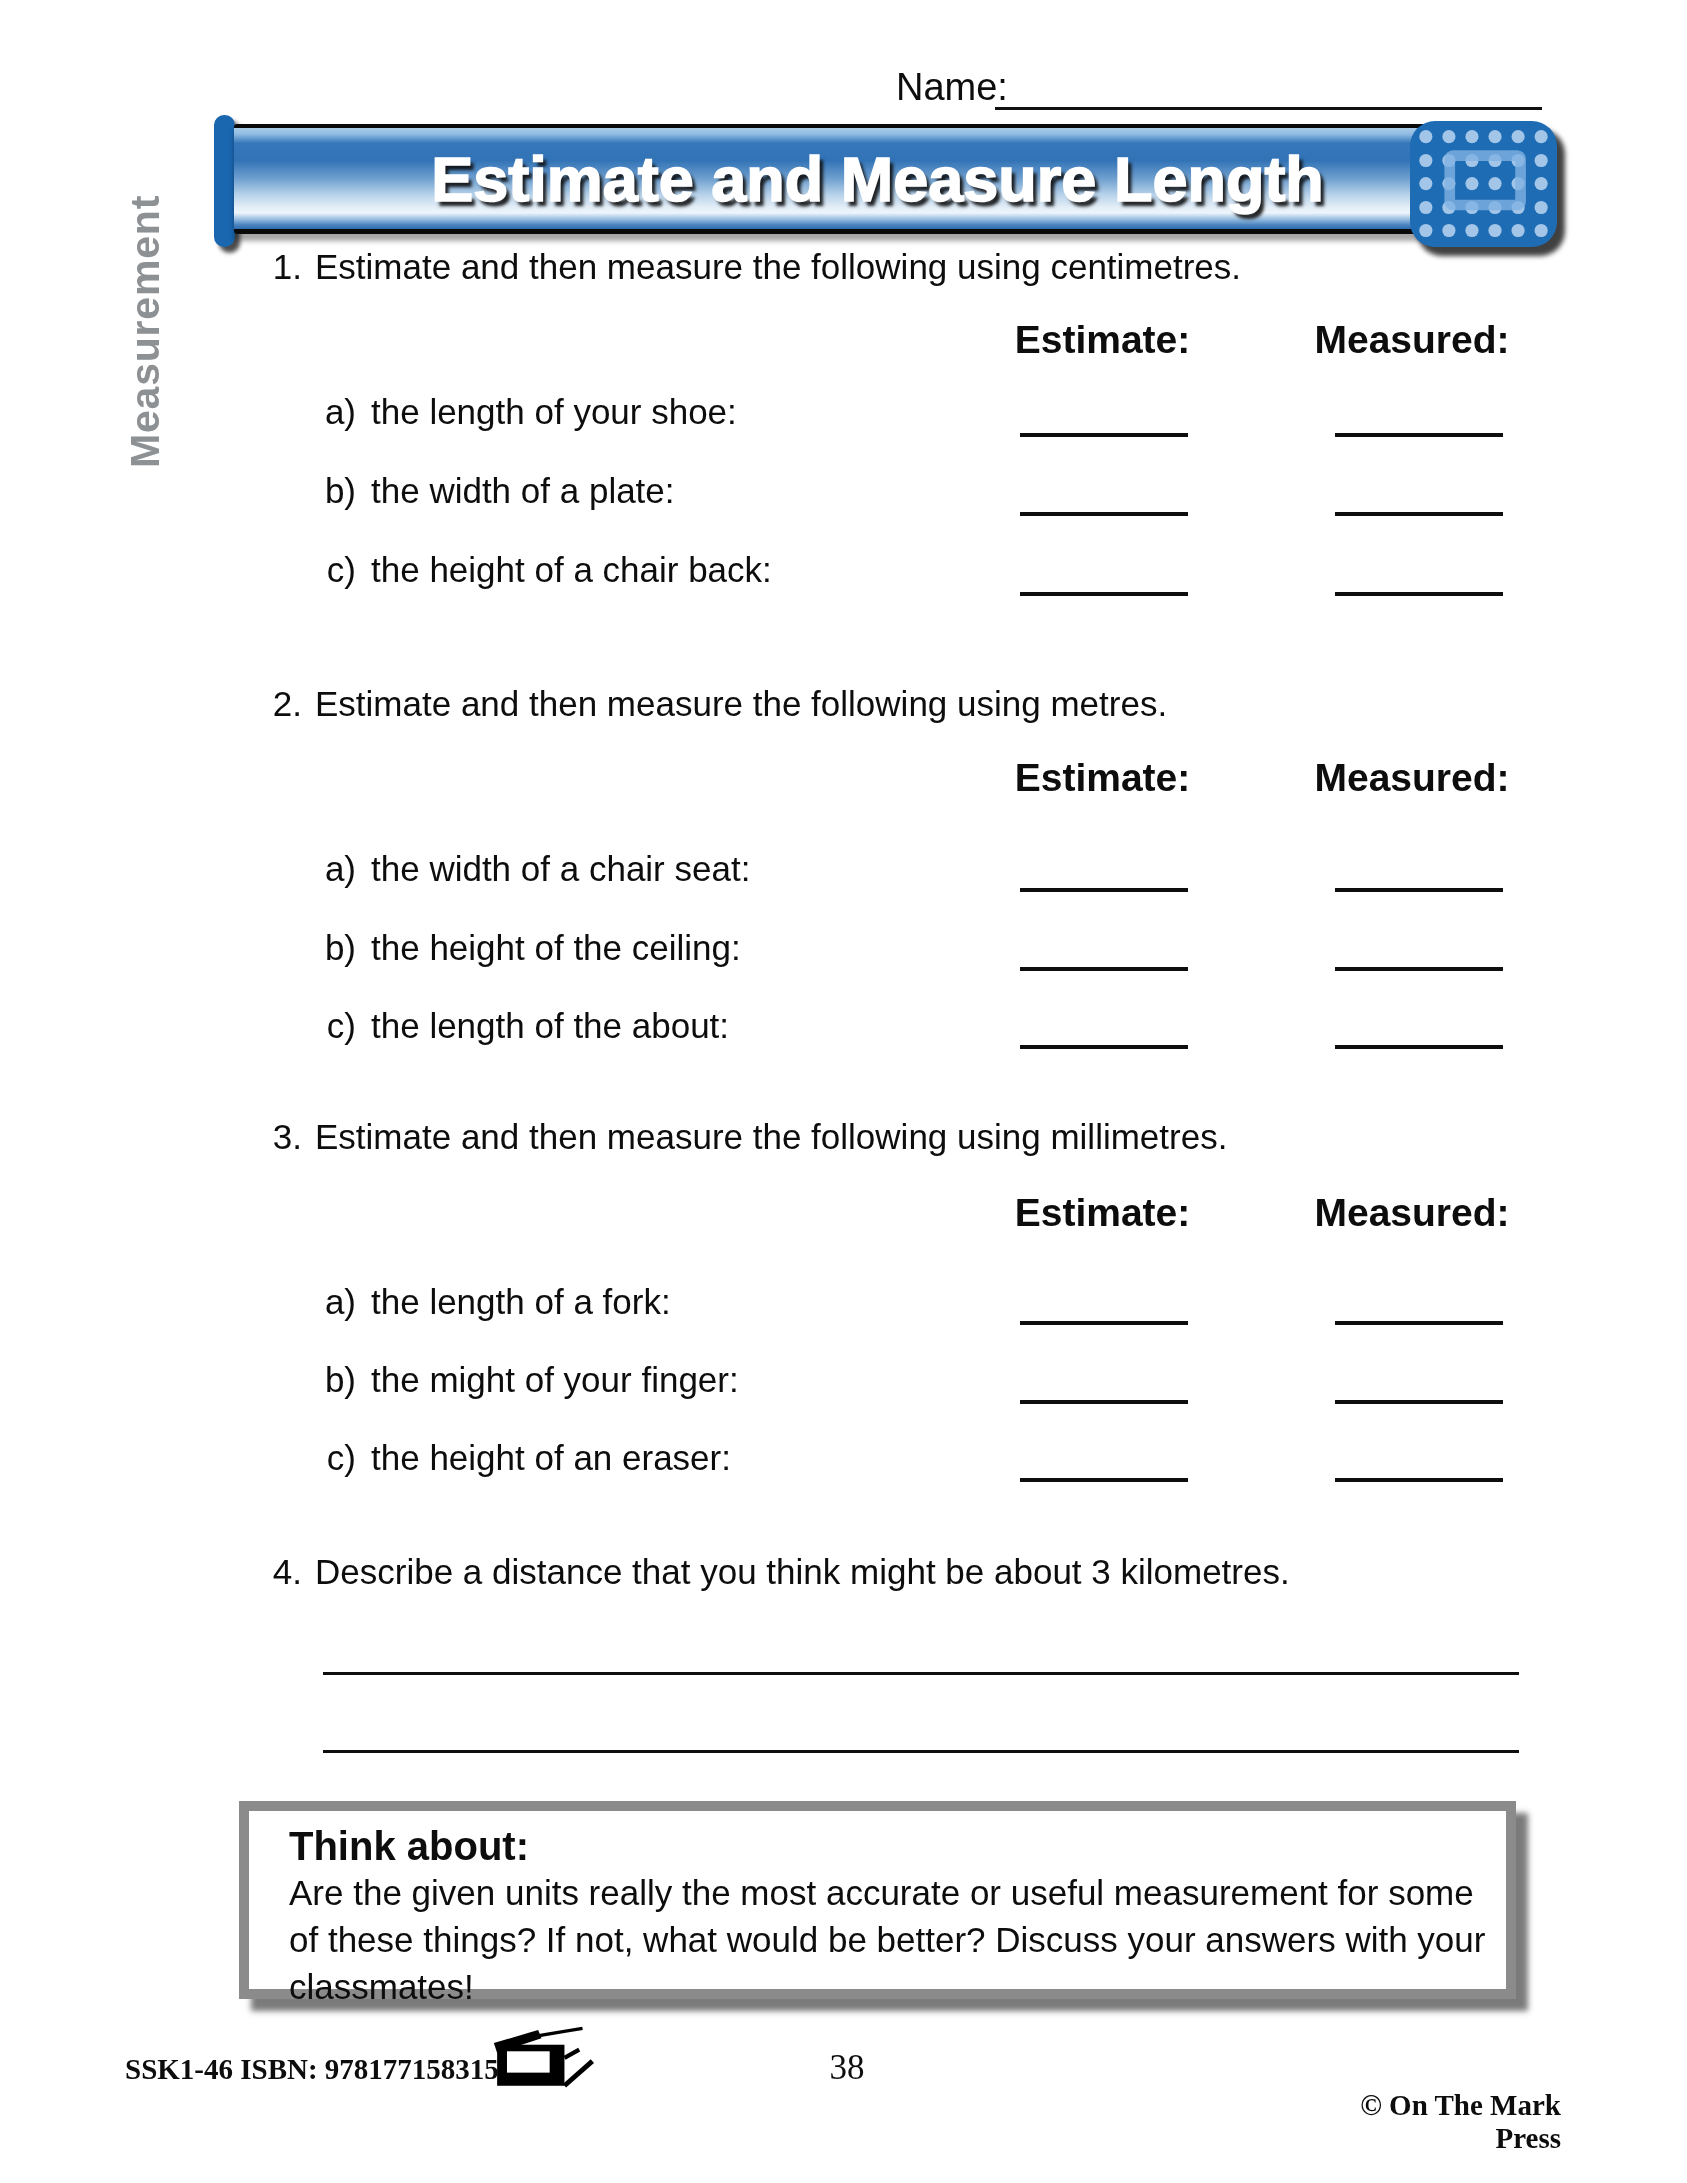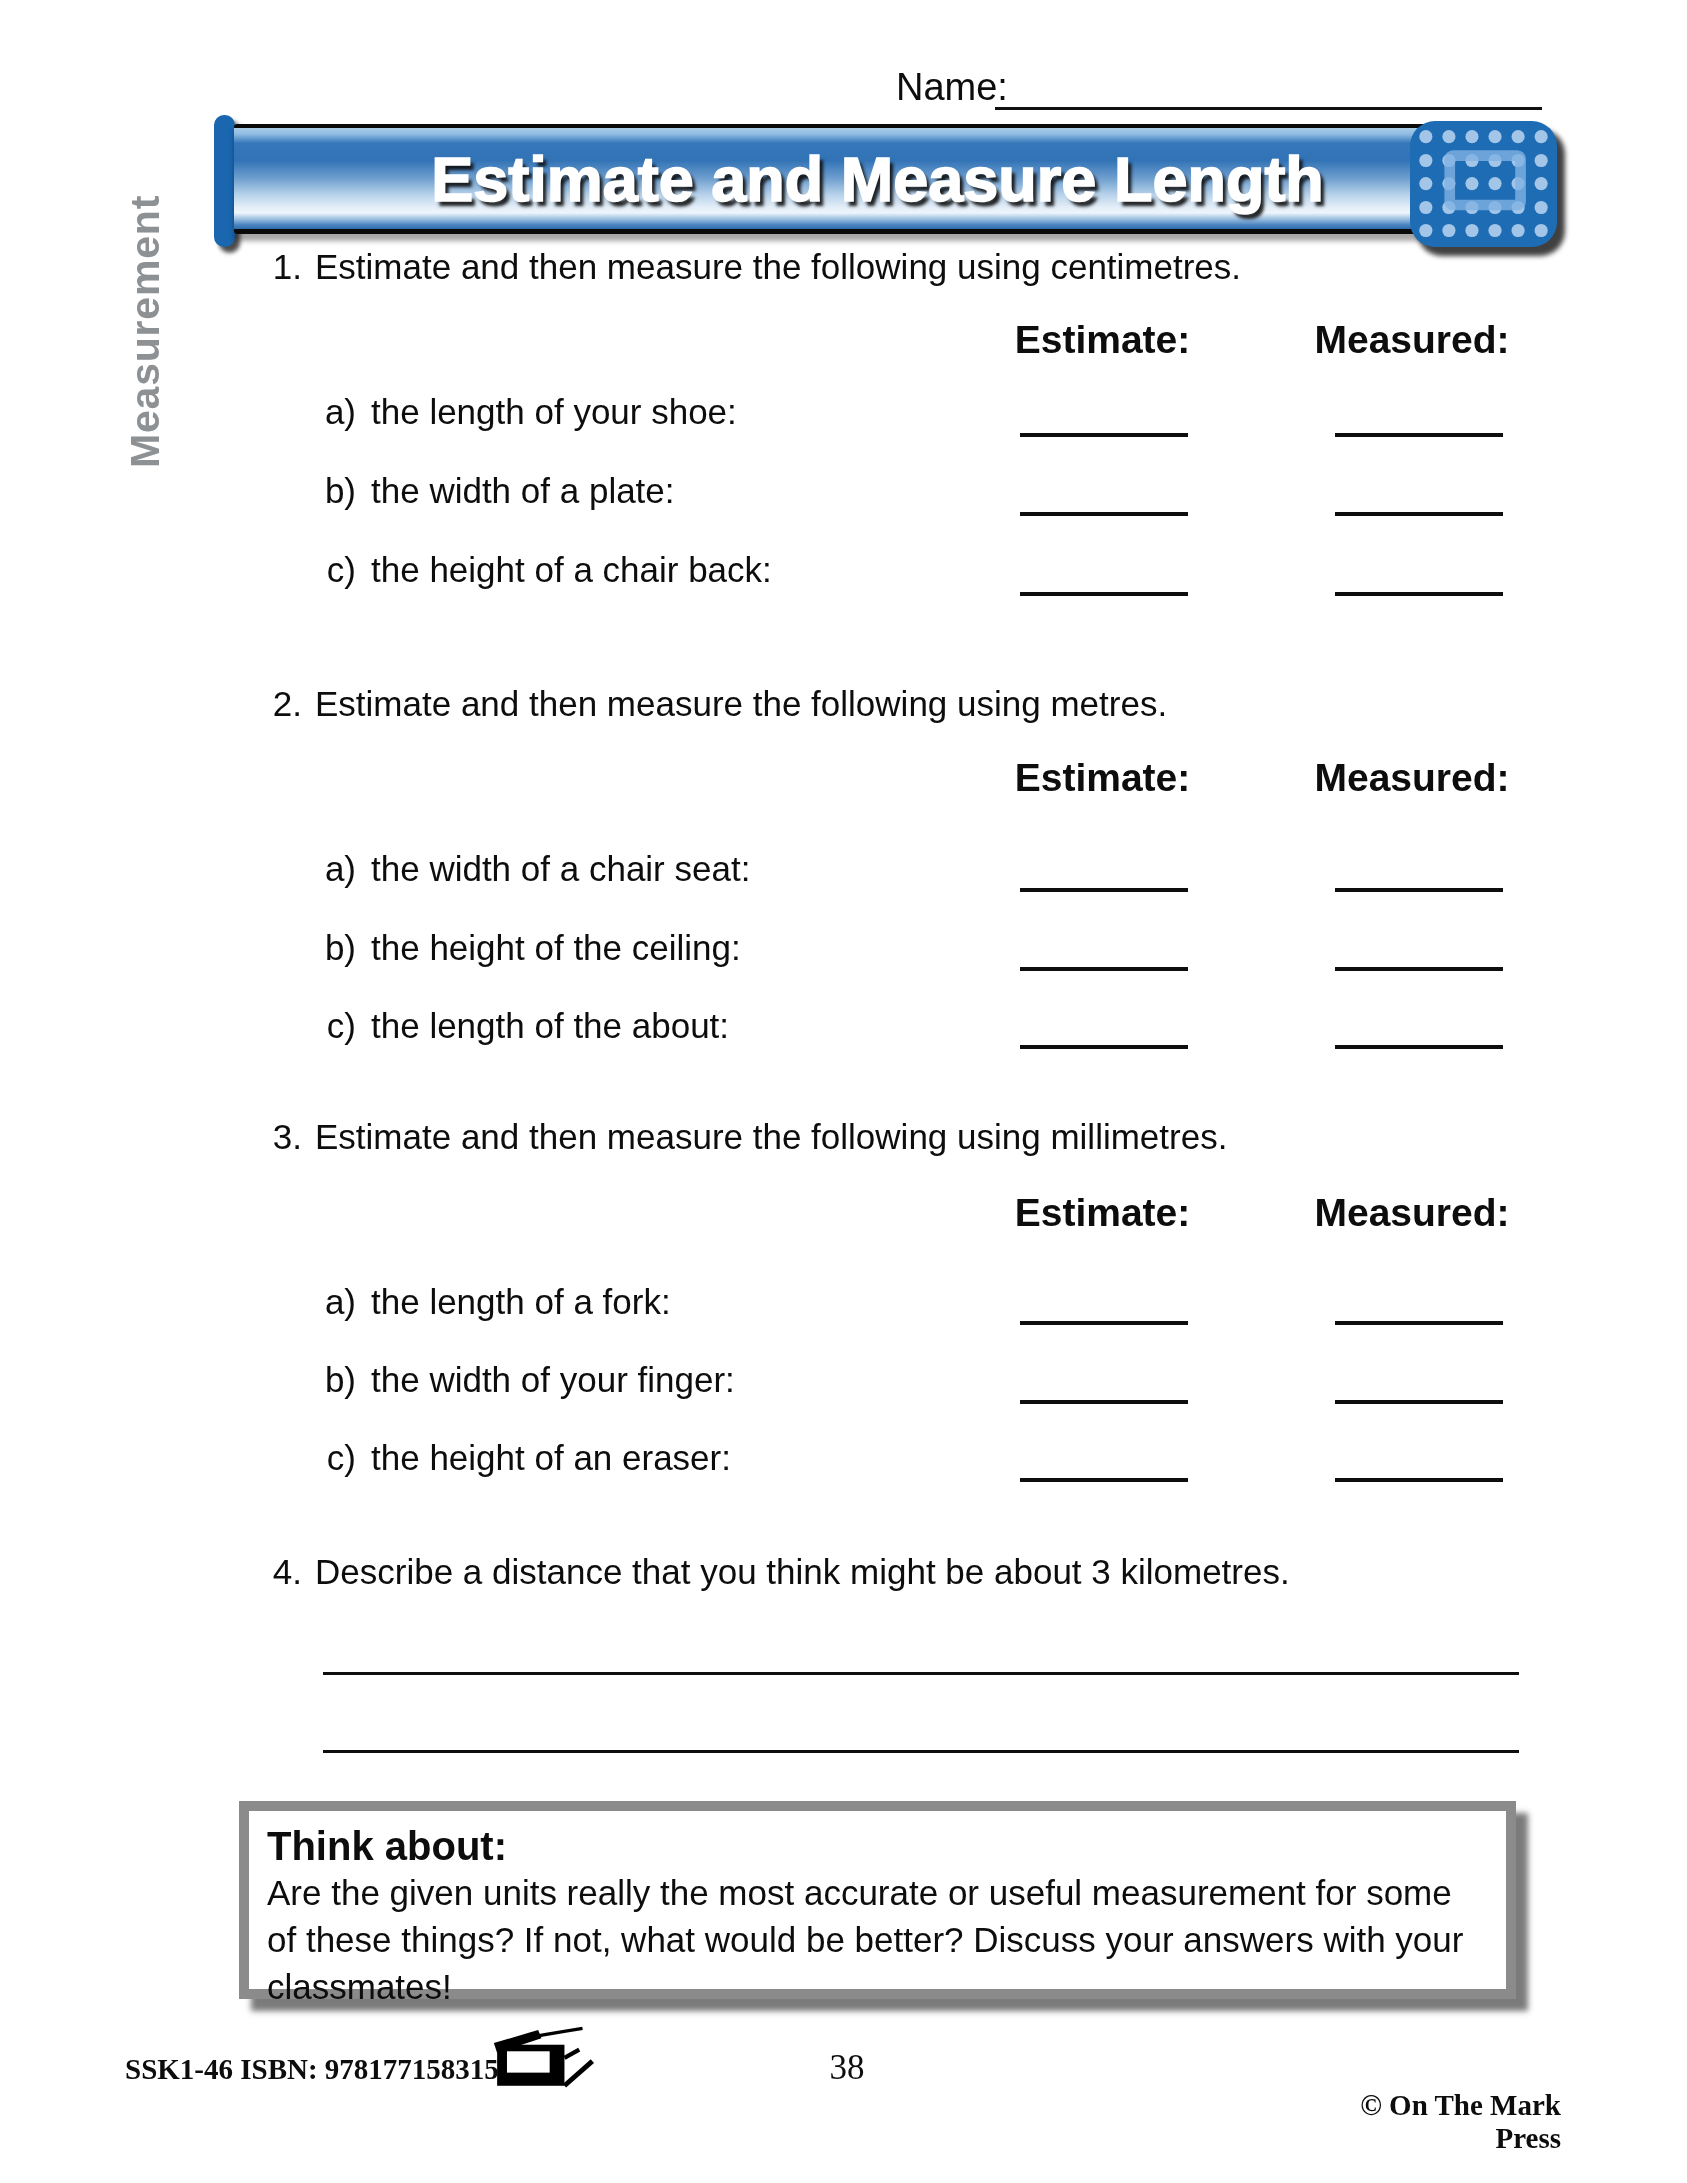--- a/index.html
+++ b/index.html
@@ -40,21 +40,21 @@
   .q-num { min-width:38px; text-align:right; }
   .col-head { font-size:39px; font-weight:bold; text-align:center; }
   .item-row { display:flex; gap:15px; font-size:35px; }
   .item-label { min-width:40px; text-align:right; }
   .blank { height:0; border-bottom:4.1px solid #0e0e0e; }
   .answer-line { left:323px; width:1196px; height:0; border-bottom:3.3px solid #0e0e0e; }
 
   
   .think-box { left:239px; top:1801px; width:1277px; height:198px; background:#ffffff;
     border:10.7px solid #8b8b8b; box-shadow:12.4px 12.4px 5.8px rgba(90,90,90,0.8);
-    padding:13px 25px 0 18px; }
+    padding:13px 25px 0 40px; }
   .think-heading { font-size:40px; font-weight:bold; }
   .think-body { margin-top:1px; font-size:35px; line-height:1.34; width:1203px; }
 
   
   .footer-left  { left:125px;  top:2053px; font-family:"Liberation Serif", serif; font-weight:bold; font-size:29px; }
   .footer-logo  { left:484px;  top:2025px; width:110px; height:69px; }
   .footer-page  { left:814px;  top:2048px; width:66px; text-align:center; font-family:"Liberation Serif", serif; font-size:35px; }
   .footer-right { left:1318px; top:2053px; width:243px; text-align:right; font-family:"Liberation Serif", serif; font-weight:bold; font-size:29px;margin-top:36px; }
 </style>
 </head>
@@ -172,21 +172,21 @@
 
 <div class="abs item-row" style="left:316px; top:1282px;">
   <span class="item-label">a)</span>
   <span>the length of a fork:</span>
 </div>
 <div class="abs blank" style="left:1020px; top:1321px; width:168px;"></div>
 <div class="abs blank" style="left:1335px; top:1321px; width:168px;"></div>
 
 <div class="abs item-row" style="left:316px; top:1360px;">
   <span class="item-label">b)</span>
-  <span>the width of your finger:</span>
+  <span>the might of your finger:</span>
 </div>
 <div class="abs blank" style="left:1020px; top:1400px; width:168px;"></div>
 <div class="abs blank" style="left:1335px; top:1400px; width:168px;"></div>
 
 <div class="abs item-row" style="left:316px; top:1438px;">
   <span class="item-label">c)</span>
   <span>the height of an eraser:</span>
 </div>
 <div class="abs blank" style="left:1020px; top:1478px; width:168px;"></div>
 <div class="abs blank" style="left:1335px; top:1478px; width:168px;"></div>

